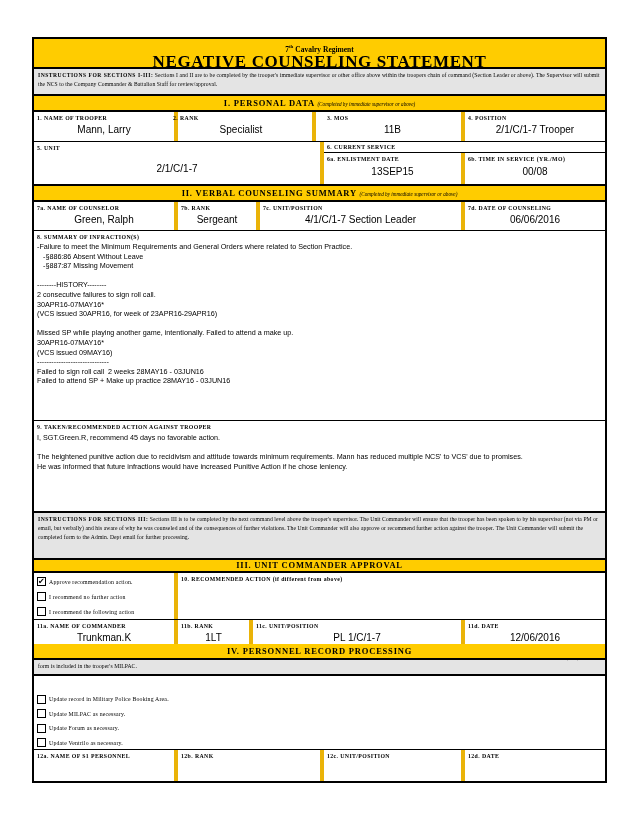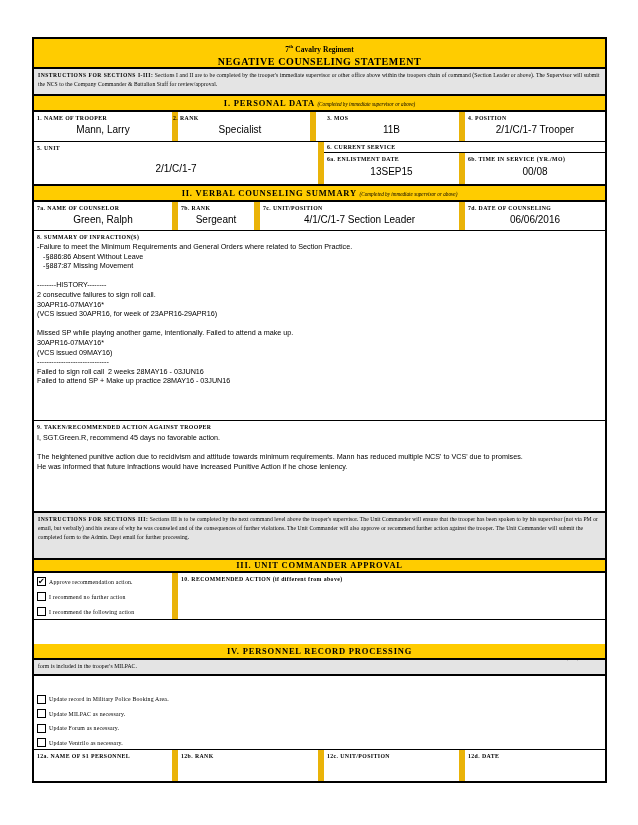--- a/index.html
+++ b/index.html
@@ -11,29 +11,29 @@
     }
     .band { position: absolute; left: 0; right: 0; }
     .yellow { background: #ffcc00; }
     .grey { background: #e4e4e4; }
     .hl-bottom { border-bottom: 2px solid #000; }
     .thin-bottom { border-bottom: 1px solid #000; }
 
     .title-band { top: 0; height: 30px; text-align: center; }
     .regiment { font-size: 7.5px; font-weight: bold; padding-top: 3px; line-height: 9px; }
     .regiment sup { font-size: 5px; }
-    .main-title { font-size: 10px; font-weight: bold; letter-spacing: 0.6px; line-height: 15px; }
+    .main-title { font-size: 17px; font-weight: bold; letter-spacing: 0.6px; line-height: 15px; }
 
     .instr { font-size: 5.6px; line-height: 9px; padding: 2px 4px; letter-spacing: 0.1px; }
     .instr b { letter-spacing: 0.5px; }
 
     .sec-head { text-align: center; font-size: 8.5px; font-weight: bold; letter-spacing: 0.8px; line-height: 15px; }
     .sec-head i { font-weight: normal; font-size: 5.2px; letter-spacing: 0; }
 
-    .cell { position: absolute; border-right: 6px solid #eab308; }
+    .cell { position: absolute; border-right: 4px solid #eab308; }
     .cell.last { border-right: none; }
     .lbl { font-size: 5.8px; font-weight: bold; letter-spacing: 0.4px; padding: 2px 0 0 3px; line-height: 8px; font-family: "Liberation Serif", serif; }
     .val { font-family: "Liberation Sans", sans-serif; font-size: 10px; text-align: center; line-height: 14px; padding-top: 4px; }
 
     .text-area { font-family: "Liberation Sans", sans-serif; font-size: 7.2px; line-height: 9.6px; padding: 1px 3px; }
     .text-area .ln { white-space: pre; }
 
     .cb-row { display: flex; align-items: center; font-size: 5.8px; height: 15px; padding-left: 3px; letter-spacing: 0.2px; }
     .cb { width: 9px; height: 9px; border: 1px solid #000; margin-right: 3px; position: relative; font-size: 8px; line-height: 8px; text-align: center; font-family: "DejaVu Sans", sans-serif; background: #fff; }
   </style>
@@ -175,20 +175,38 @@
         <span class="cb"></span>
         <span>I recommend the following action</span>
       </div>
     </div>
     <div class="cell last" style="left:144px;width:427px;height:46px;">
       <div class="lbl">10. RECOMMENDED ACTION (if different from above)</div>
       <div class="val"></div>
     </div>
   </div>
 
+  <div class="band hl-bottom" style="top:581px;height:31px;">
+    <div class="cell" style="left:0;width:144px;height:29px;">
+      <div class="lbl">11a. NAME OF COMMANDER</div>
+      <div class="val" style="padding-top:1px;">Trunkman.K</div>
+    </div>
+    <div class="cell" style="left:144px;width:75px;height:29px;">
+      <div class="lbl">11b. RANK</div>
+      <div class="val" style="padding-top:1px;">1LT</div>
+    </div>
+    <div class="cell" style="left:219px;width:212px;height:29px;">
+      <div class="lbl">11c. UNIT/POSITION</div>
+      <div class="val" style="padding-top:1px;">PL 1/C/1-7</div>
+    </div>
+    <div class="cell last" style="left:431px;width:140px;height:29px;">
+      <div class="lbl">11d. DATE</div>
+      <div class="val" style="padding-top:1px;">12/06/2016</div>
+    </div>
+  </div>
 
   <div class="band grey instr hl-bottom" style="top:612px;height:25px;">
     <b>INSTRUCTIONS FOR SECTIONS IV:</b>
     <span>Sections IV is to be completed by the S1 OIC, or designee.  The S1 department will be responsible for ensuring that all applicable records and systems are updated and that a copy (link) to this form is included in the trooper's MILPAC.</span>
   </div>
 
   <div class="band yellow sec-head hl-bottom" style="top:605px;height:16px;line-height:14px;">
     <span>IV. PERSONNEL RECORD PROCESSING</span>
   </div>
 

